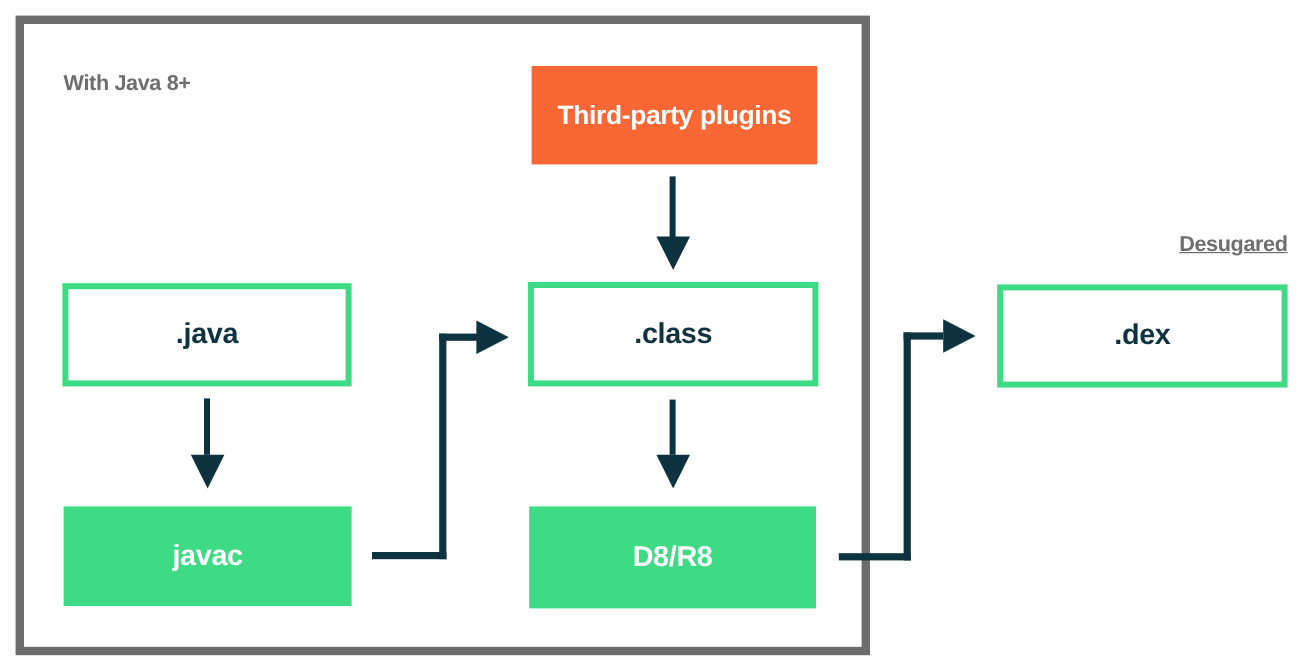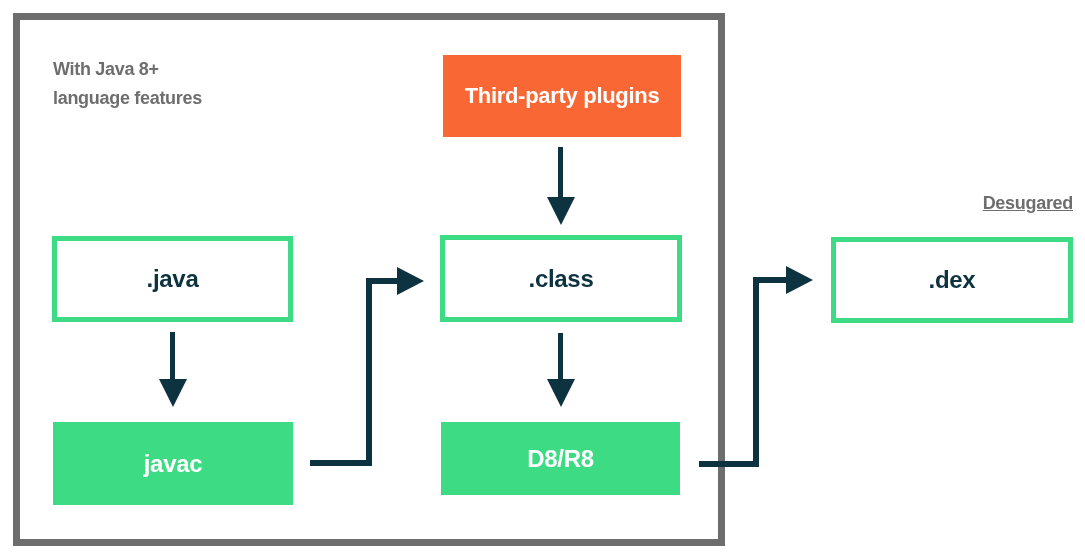--- a/index.html
+++ b/index.html
@@ -58,21 +58,21 @@
   .node-plugin{
     background:var(--orange);
     color:#ffffff;
     font-size:22px;
   }
   .node-plugins{left:443px;top:55px;width:238px;height:82px;}
   .node-java  {left:52px; top:236px;width:241px;height:86px;}
   .node-class {left:440px;top:235px;width:242px;height:87px;}
   .node-dex   {left:831px;top:237px;width:242px;height:86px;}
   .node-javac {left:53px; top:422px;width:240px;height:83px;}
-  .node-d8r8  {left:441px;top:422px;width:239px;height:73px;}
+  .node-d8r8  {left:441px;top:422px;width:239px;height:85px;}
   
   .seg{position:absolute;background:var(--navy);}
   .head-down{
     position:absolute;width:0;height:0;
     border-left:14px solid transparent;
     border-right:14px solid transparent;
     border-top:28px solid var(--navy);
   }
   .head-right{
     position:absolute;width:0;height:0;
@@ -102,21 +102,20 @@
 </style>
 </head>
 <body>
 
 <div class="canvas">
 
   <div class="frame"></div>
 
   <div class="annotation annotation-java8">
     <div>With Java 8+</div>
-    <div>language features</div>
   </div>
 
   <div class="annotation annotation-desugared">Desugared</div>
 
   <div class="node node-plugin node-plugins">
     <span>Third-party plugins</span>
   </div>
 
   <div class="node node-file node-java">
     <span>.java</span>

